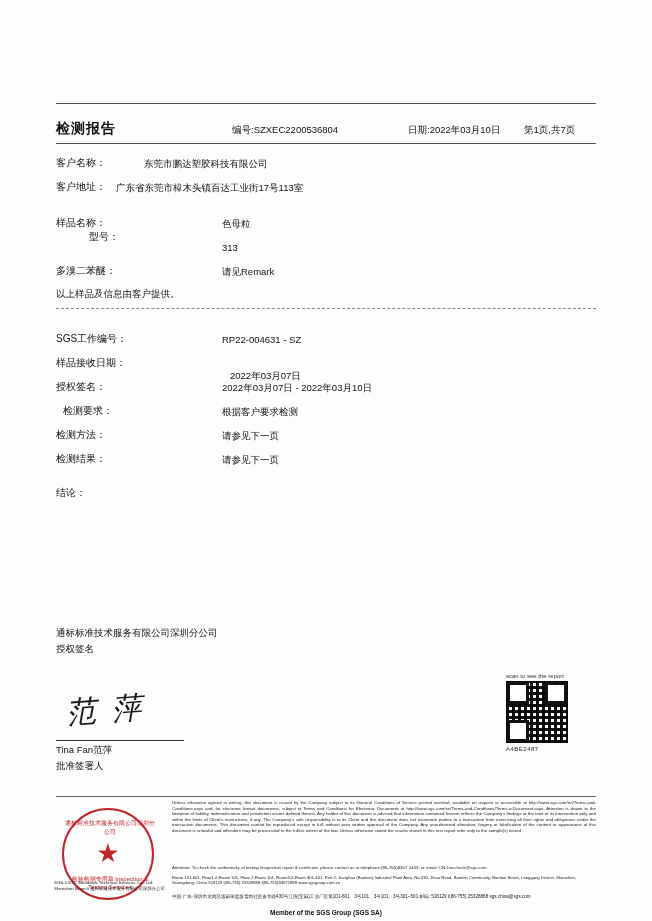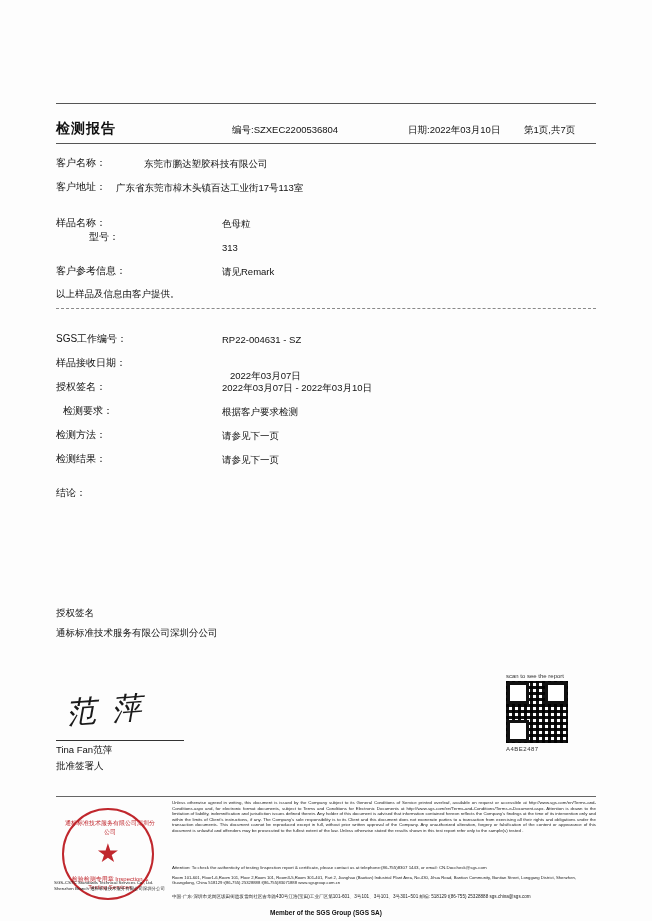--- a/index.html
+++ b/index.html
@@ -64,21 +64,21 @@
     position:absolute;left:56px;width:540px;border-top:1px dashed #8a8a8a;height:0;
   }
   .conc-text{
     position:absolute;left:222px;top:455px;width:374px;
     font-size:9.5px;line-height:15px;color:#111;text-align:justify;
   }
   .sign-org{
     position:absolute;left:56px;top:627px;font-size:9.5px;color:#111;
   }
   .sign-auth{
-    position:absolute;left:56px;top:607px;font-size:9.5px;color:#111;
+    position:absolute;left:56px;top:643px;font-size:9.5px;color:#111;
   }
   .sign-line{
     position:absolute;left:56px;top:740px;width:128px;height:1px;background:#333;
   }
   .sign-name{
     position:absolute;left:56px;top:744px;font-size:9.5px;color:#111;
   }
   .sign-role{
     position:absolute;left:56px;top:760px;font-size:9.5px;color:#111;
   }
@@ -178,21 +178,21 @@
 
   <div class="f-label" style="left:56px;top:180px;">客户地址：</div>
   <div class="f-value" style="left:116px;top:182px;">广东省东莞市樟木头镇百达工业街17号113室</div>
 
   <div class="f-label" style="left:56px;top:216px;">样品名称：</div>
   <div class="f-value" style="left:222px;top:218px;">色母粒</div>
 
   <div class="f-label" style="left:56px;top:230px;margin-left:33px;">型号：</div>
   <div class="f-value" style="left:222px;top:242px;">313</div>
 
-  <div class="f-label" style="left:56px;top:264px;">客户参考信息：</div>
+  <div class="f-label" style="left:56px;top:264px;">多溴二苯醚：</div>
   <div class="f-value" style="left:222px;top:266px;text-align:right;">请见Remark</div>
 
   <div class="note" style="left:56px;top:288px;">以上样品及信息由客户提供。</div>
 
   <div class="dashed" style="top:308px;"></div>
 
   <div class="f-label" style="left:56px;top:332px;">SGS工作编号：</div>
   <div class="f-value" style="left:222px;top:334px;">RP22-004631 - SZ</div>
 
   <div class="f-label" style="left:56px;top:356px;">样品接收日期：</div>

